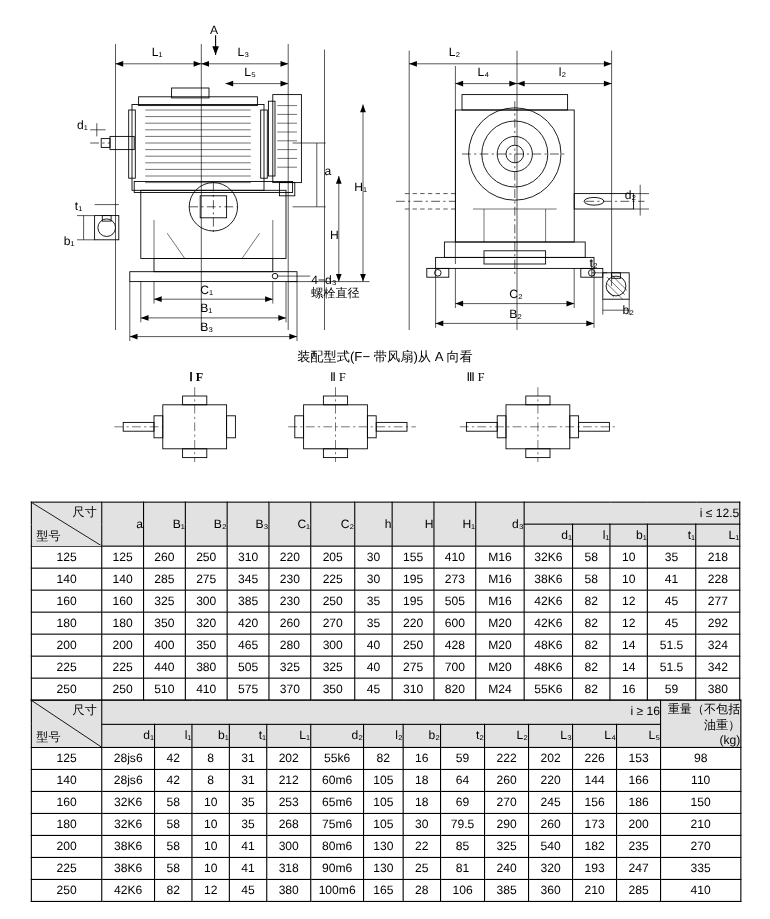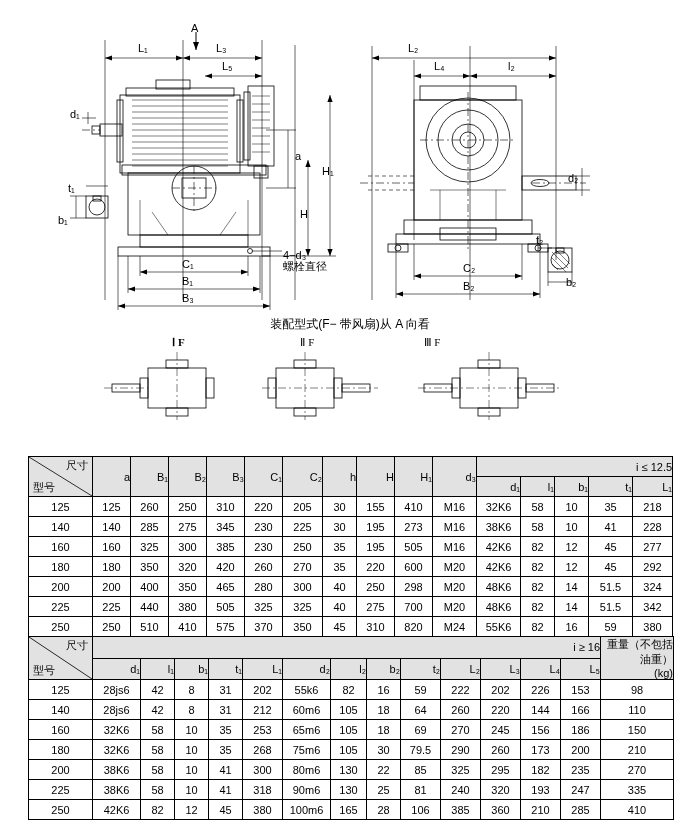--- a/index.html
+++ b/index.html
@@ -528,21 +528,21 @@
       <tr>
         <td>200</td>
         <td>200</td>
         <td>400</td>
         <td>350</td>
         <td>465</td>
         <td>280</td>
         <td>300</td>
         <td>40</td>
         <td>250</td>
-        <td>298</td>
+        <td>428</td>
         <td>M20</td>
         <td>48K6</td>
         <td>82</td>
         <td>14</td>
         <td>51.5</td>
         <td>324</td>
       </tr>
       <tr>
         <td>225</td>
         <td>225</td>
@@ -708,21 +708,21 @@
         <td>38K6</td>
         <td>58</td>
         <td>10</td>
         <td>41</td>
         <td>300</td>
         <td>80m6</td>
         <td>130</td>
         <td>22</td>
         <td>85</td>
         <td>325</td>
-        <td>295</td>
+        <td>540</td>
         <td>182</td>
         <td>235</td>
         <td>270</td>
       </tr>
       <tr>
         <td>225</td>
         <td>38K6</td>
         <td>58</td>
         <td>10</td>
         <td>41</td>

